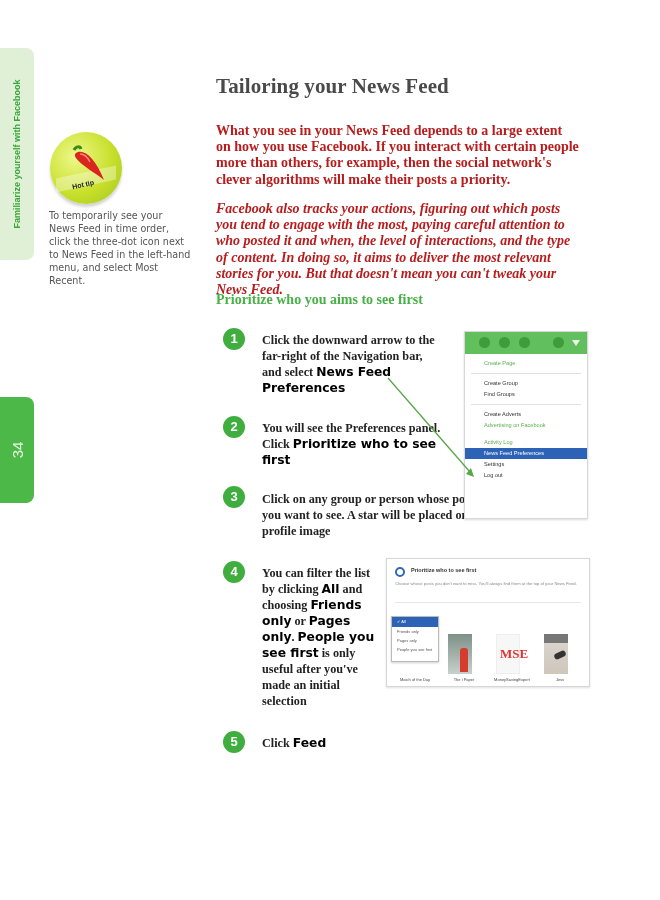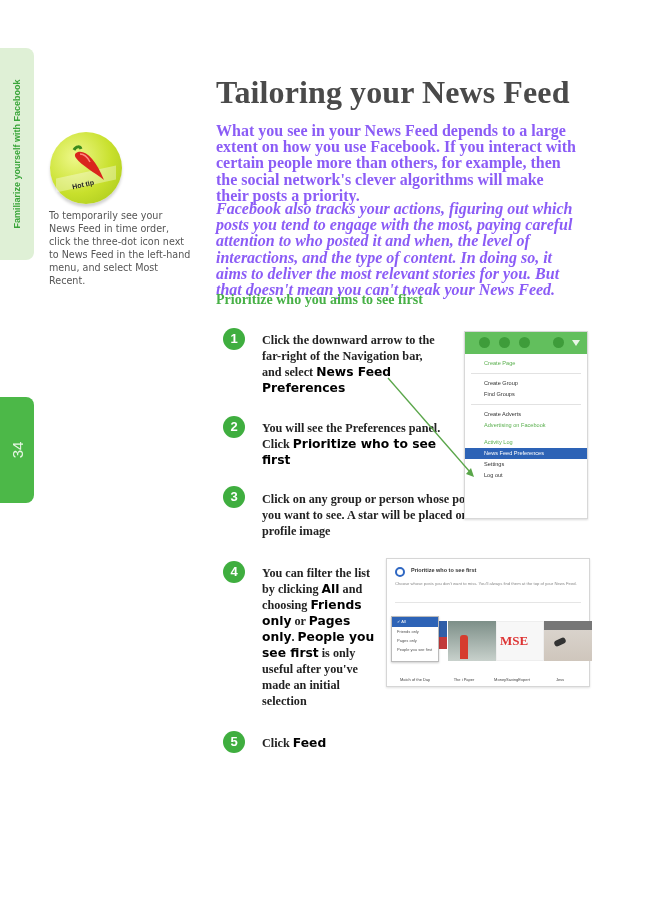--- a/index.html
+++ b/index.html
@@ -42,26 +42,26 @@
     position: absolute; left: 22px; top: 49px; font-family: "Liberation Sans", sans-serif;
     font-size: 7px; font-weight: bold; color: #222; transform: rotate(-12deg);
   }
   .hot-tip-text {
     position: absolute; left: 49px; top: 209px; width: 142px;
     font-family: "DejaVu Sans", sans-serif; font-size: 9.6px; line-height: 13px; color: #555;
   }
 
   
   .page-title {
-    position: absolute; left: 216px; top: 74px; font-size: 32px; color: #4a4a4a;
+    position: absolute; left: 216px; top: 74px; font-size: 21px; color: #4a4a4a;
     font-family: "Liberation Serif", serif; letter-spacing: 0.1px; white-space: nowrap;
   }
   .para {
-    position: absolute; left: 216px; width: 364px; font-size: 16px; line-height: 16.2px;
-    font-weight: bold; color: #8b5cf6;
+    position: absolute; left: 216px; width: 364px; font-size: 14px; line-height: 16.2px;
+    font-weight: bold; color: #b91c1c;
   }
   .para1 { top: 123px; }
   .para2 { top: 201px; font-style: italic; }
   .section-heading {
     position: absolute; left: 216px; top: 292px; font-size: 14px; font-weight: bold; color: #47b046;
   }
 
   .step-num {
     position: absolute; width: 22px; height: 22px; border-radius: 50%; background: #3fae3f;
     color: #fff; font-family: "Liberation Sans", sans-serif; font-size: 13px; font-weight: bold;
@@ -96,21 +96,21 @@
   .prio-icon { position: absolute; left: 8px; top: 8px; width: 10px; height: 10px; border-radius: 50%; border: 2.5px solid #2f67c2; }
   .prio-title { position: absolute; left: 24px; top: 8px; font-size: 5.5px; color: #333; font-weight: bold; }
   .prio-desc { position: absolute; left: 8px; top: 22px; width: 188px; font-size: 4.2px; line-height: 6px; color: #888; }
   .prio-divider { position: absolute; left: 8px; right: 8px; top: 43px; height: 1px; background: #e5e5e5; }
   .filter-dropdown {
     position: absolute; left: 4px; top: 57px; width: 48px; height: 46px;
     border: 1px solid #bbb; background: #fff; z-index: 3; box-shadow: 0 1px 2px rgba(0,0,0,0.2);
   }
   .filter-opt { height: 9px; line-height: 9px; padding-left: 5px; font-size: 4px; color: #555; }
   .filter-opt.selected { background: #2d63b6; color: #fff; height: 10px; line-height: 10px; }
-  .profile { position: absolute; top: 62px; width: 48px; height: 40px; }
+  .profile { position: absolute; top: 75px; width: 24px; height: 40px; }
   .profile-label { position: absolute; top: 118px; font-size: 4px; color: #444; width: 48px; text-align: center; }
   .p1 { left: 12px; background: linear-gradient(#2f5ea8 0%, #2f5ea8 40%, #c23a3a 40%, #c23a3a 70%, #ffffff 70%); }
   .p2 { left: 61px; background: linear-gradient(#7d8f88, #c8d1cc); }
   .p2::after { content: ""; position: absolute; left: 12px; top: 14px; width: 8px; height: 24px; background: #d63c2e; border-radius: 3px 3px 0 0; }
   .p3 { left: 109px; background: #f7f7f7; border: 1px solid #eee; }
   .p3 span { position: absolute; left: 3px; top: 11px; font-family: "Liberation Serif", serif; font-weight: bold; font-size: 13px; color: #d33; }
   .p4 { left: 157px; background: linear-gradient(#777 0%, #777 22%, #d9d3cc 22%, #cfc6bc 100%); }
   .p4::after { content: ""; position: absolute; left: 10px; top: 18px; width: 12px; height: 6px; background: #333; border-radius: 3px; transform: rotate(-25deg); }
 </style>
 </head>

